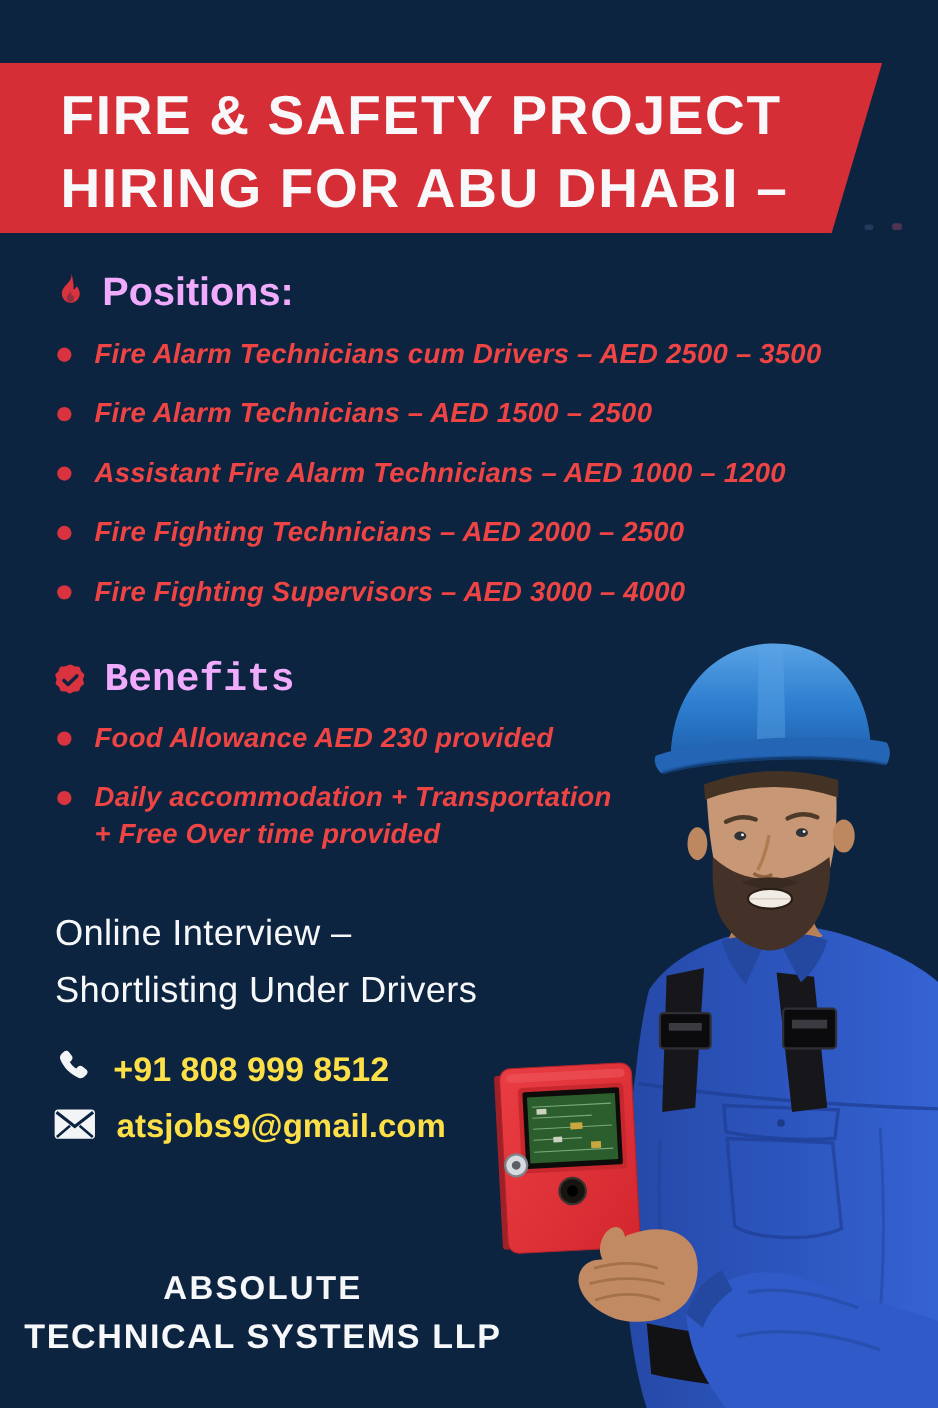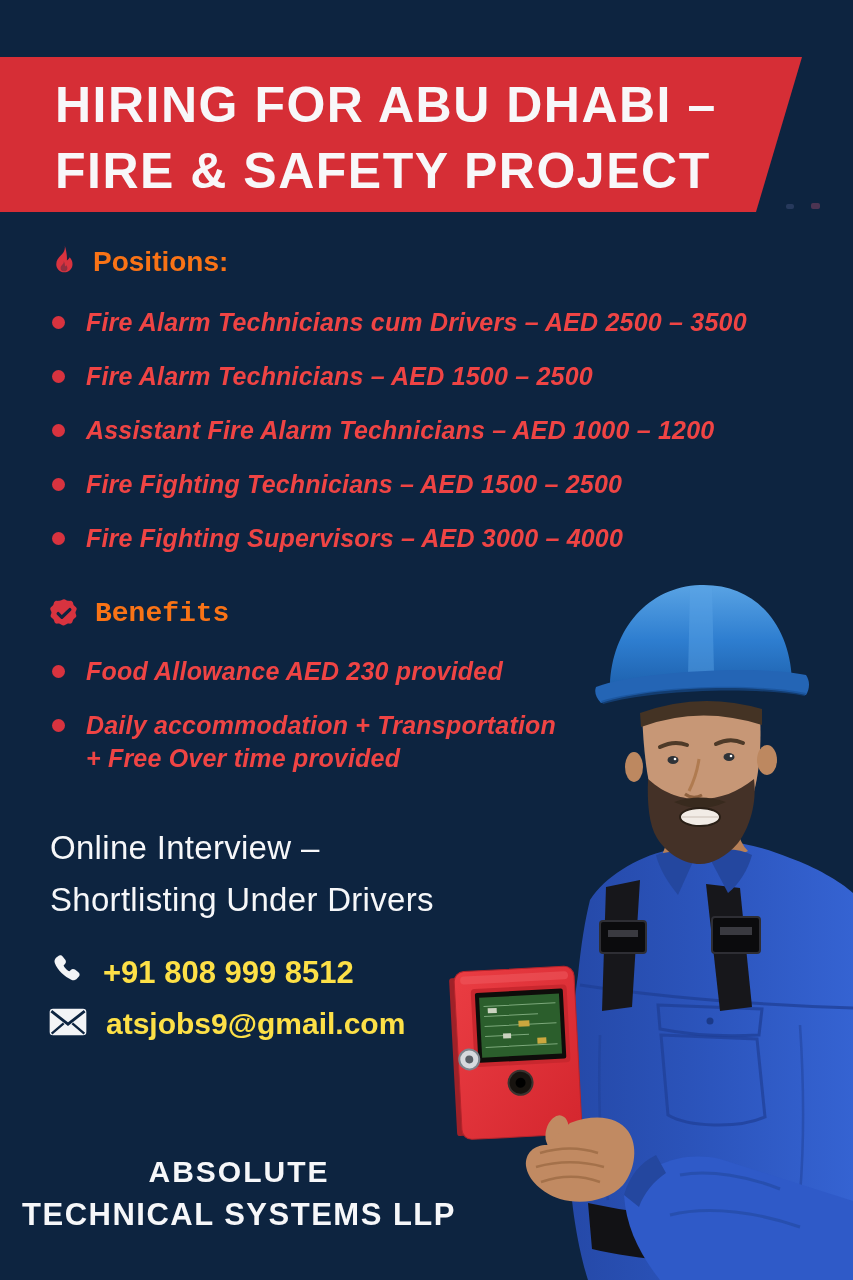--- a/index.html
+++ b/index.html
@@ -17,21 +17,21 @@
   .banner-text {
     padding:15px 0 0 55px; font-size:50px; line-height:66px;
     font-weight:bold; letter-spacing:1.5px; color:#f8f7f9;
   }
   .mini-dot { position:absolute; border-radius:2px; }
   .mini-dot.d1 { left:786px; top:204px; width:8px; height:5px; background:#26395c; }
   .mini-dot.d2 { left:811px; top:203px; width:9px; height:6px; background:#4c3452; }
   
   .sec-head {
     position:absolute; left:48px; display:flex; align-items:center; gap:15px;
-    font-size:28px; font-weight:bold; color:#f97316;
+    font-size:36px; font-weight:bold; color:#f0abfc;
   }
   .sec-head.positions { top:244px; }
   .sec-head.benefits { top:597px;font-family:Liberation Mono, monospace; }
   .sec-head svg { display:block; }
   
   .blist { position:absolute; left:52px; display:flex; flex-direction:column; gap:21px; }
   .blist.positions-list { top:306px; }
   .blist.benefits-list { top:655px; }
   .brow { display:flex; gap:21px; font-size:25px; font-weight:600;
           line-height:33px; color:#ef4444; letter-spacing:0.2px;font-style:italic; }
@@ -56,22 +56,22 @@
   
   .worker { position:absolute; left:420px; top:555px; width:433px; height:725px; }
 </style>
 </head>
 <body>
 
 <div class="poster">
 
   <div class="banner">
     <div class="banner-text">
+      <div>FIRE &amp; SAFETY PROJECT</div>
       <div>HIRING FOR ABU DHABI –</div>
-      <div>FIRE &amp; SAFETY PROJECT</div>
     </div>
   </div>
   <div class="mini-dot d1"></div>
   <div class="mini-dot d2"></div>
 
   <div class="sec-head positions">
     <span>
       <svg width="30" height="36" viewBox="0 0 24 28">
         <path fill="#d8333f" d="M13.4 0.8c.7 4.1-1.4 6-3.2 7.9C8.4 10.6 6.6 12.6 6.6 15.7c0 3.6 2.9 6.5 6.5 6.5s6.5-2.9 6.5-6.5c0-2.3-1-4-2.2-5.5-.6 1.1-1.2 1.8-2.3 2.5.3-3.2-.5-8.3-1.7-11.9Z"></path>
         <path fill="#0d2440" d="M12.6 13.2c.3 1.5-.5 2.2-1.2 2.9-.7.7-1.3 1.4-1.3 2.6a2.7 2.7 0 0 0 5.4 0c0-.9-.4-1.6-.9-2.2-.3.4-.5.7-1 1 .1-1.2-.3-3-1-4.3Z" opacity="0.35"></path>
@@ -88,21 +88,21 @@
     <div class="brow">
       <span class="dot"></span>
       <span>Fire Alarm Technicians – AED 1500 – 2500</span>
     </div>
     <div class="brow">
       <span class="dot"></span>
       <span>Assistant Fire Alarm Technicians – AED 1000 – 1200</span>
     </div>
     <div class="brow">
       <span class="dot"></span>
-      <span>Fire Fighting Technicians – AED 1500 – 2500</span>
+      <span>Fire Fighting Technicians – AED 2000 – 2500</span>
     </div>
     <div class="brow">
       <span class="dot"></span>
       <span>Fire Fighting Supervisors – AED 3000 – 4000</span>
     </div>
   </div>
 
   <div class="sec-head benefits">
     <span>
       <svg width="32" height="32" viewBox="0 0 24 24">

